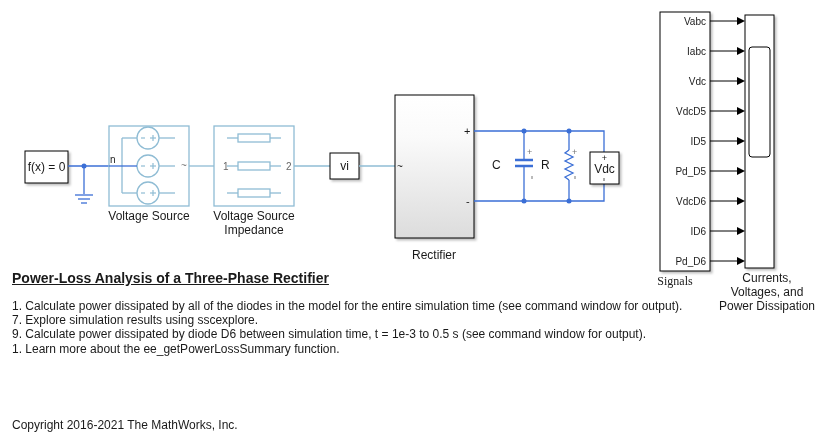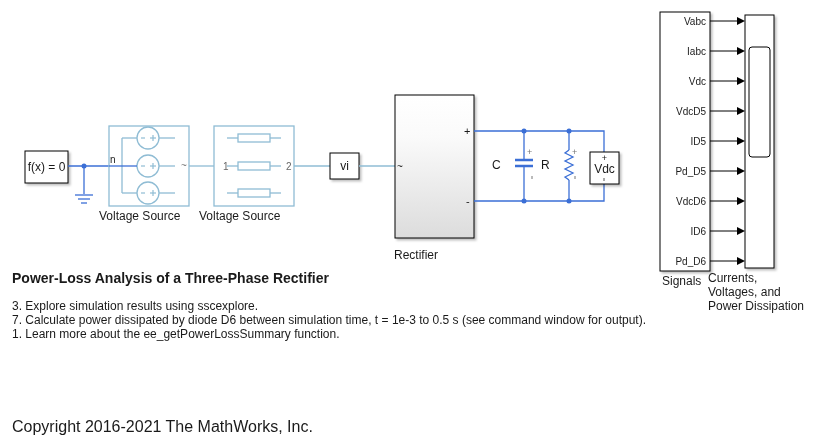--- a/index.html
+++ b/index.html
@@ -1,23 +1,23 @@
 <!DOCTYPE html>
 <html><head>
 <meta charset="utf-8">
 <style>
   html, body { margin:0; padding:0; background:#ffffff; }
   body { width:818px; height:444px; position:relative; overflow:hidden; font-family:"Liberation Sans", sans-serif; color:#1a1a1a; }
   #canvas { position:absolute; left:0; top:0; width:818px; height:444px; }
   .lbl { font-family:"Liberation Sans", sans-serif; font-size:12px; fill:#1a1a1a; }
-  .blk-lbl { position:absolute; font-size:12px; color:#1a1a1a; line-height:14px; }
-  #title { position:absolute; left:12px; top:270px; font-size:14px; font-weight:bold; color:#1a1a1a; }
+  .blk-lbl { position:absolute; font-size:12px; text-align:center; color:#1a1a1a; line-height:14px; }
+  #title { position:absolute; left:12px; top:270px; font-size:14px; font-weight:bold; color:#1a1a1a;text-decoration:underline; }
   #steps { position:absolute; left:12px; top:299px; font-size:12px; line-height:14.2px; color:#1a1a1a; margin:0; padding:0; list-style:none; }
   #steps li { white-space:nowrap; cursor:pointer; }
-  #copyright { position:absolute; left:12px; top:418px; font-size:16px; color:#1a1a1a; }
+  #copyright { position:absolute; left:12px; top:418px; font-size:12px; color:#1a1a1a; }
 </style>
 </head>
 <body>
 
 <svg id="canvas" width="818" height="444" viewBox="0 0 818 444" xmlns="http://www.w3.org/2000/svg">
   <defs>
     <linearGradient id="rectGrad" x1="0" y1="0" x2="0" y2="1">
       <stop offset="0" stop-color="#ffffff"></stop>
       <stop offset="0.3" stop-color="#fafafa"></stop>
       <stop offset="1" stop-color="#dcdcdc"></stop>
@@ -171,30 +171,32 @@
 
   <g>
     <rect x="745" y="15" width="29" height="253" fill="#fff" stroke="#000" stroke-width="1" filter="url(#shadow)"></rect>
     <rect x="749" y="47" width="21" height="110" rx="3" ry="3" fill="#fff" stroke="#000" stroke-width="1"></rect>
   </g>
 </svg>
 
 <div class="blk-lbl" style="left:99px; top:209px; width:100px;">Voltage Source</div>
 <div class="blk-lbl" style="left:199px; top:209px; width:110px;">
   <div>Voltage Source</div>
+  <div>Impedance</div>
 </div>
 <div class="blk-lbl" style="left:394px; top:248px; width:80px;">Rectifier</div>
-<div class="blk-lbl" style="left:662px; top:274px; width:70px;">Signals</div>
+<div class="blk-lbl" style="left:640px; top:274px; width:70px;font-family:Liberation Serif, serif;">Signals</div>
 <div class="blk-lbl" style="left:708px; top:271px; width:118px;">
   <div>Currents,</div>
   <div>Voltages, and</div>
   <div>Power Dissipation</div>
 </div>
 
 <div id="title">Power-Loss Analysis of a Three-Phase Rectifier</div>
 
 <ul id="steps">
-  <li>3. Explore simulation results using sscexplore.</li>
-  <li>7. Calculate power dissipated by diode D6 between simulation time, t = 1e-3 to 0.5 s (see command window for output).</li>
+  <li>1. Calculate power dissipated by all of the diodes in the model for the entire simulation time (see command window for output).</li>
+  <li>7. Explore simulation results using sscexplore.</li>
+  <li>9. Calculate power dissipated by diode D6 between simulation time, t = 1e-3 to 0.5 s (see command window for output).</li>
   <li>1. Learn more about the ee_getPowerLossSummary function.</li>
 </ul>
 
 <div id="copyright">Copyright 2016-2021 The MathWorks, Inc.</div>
 
 </body></html>

